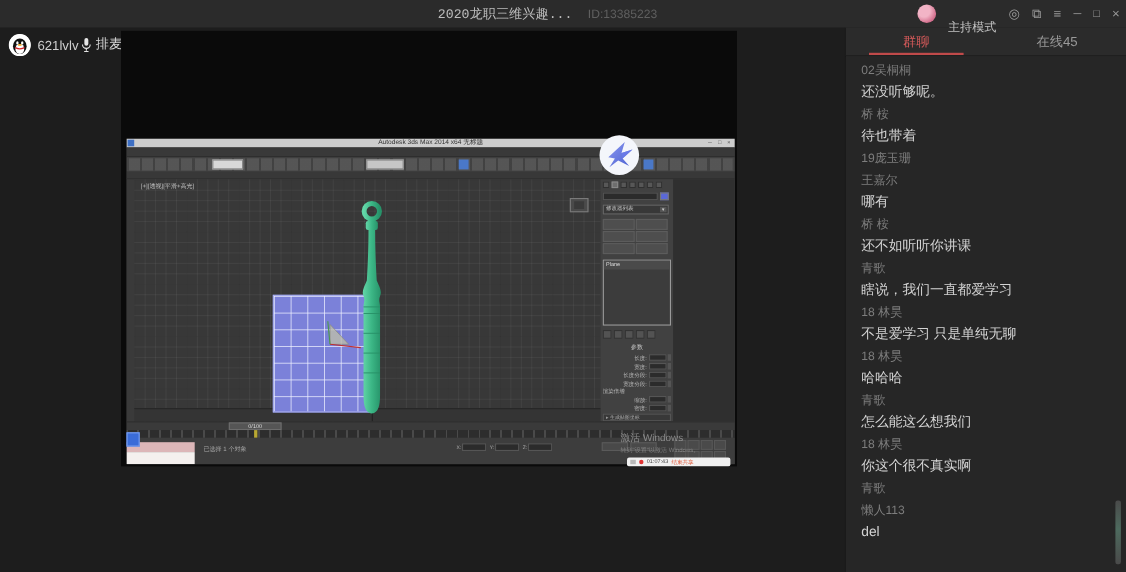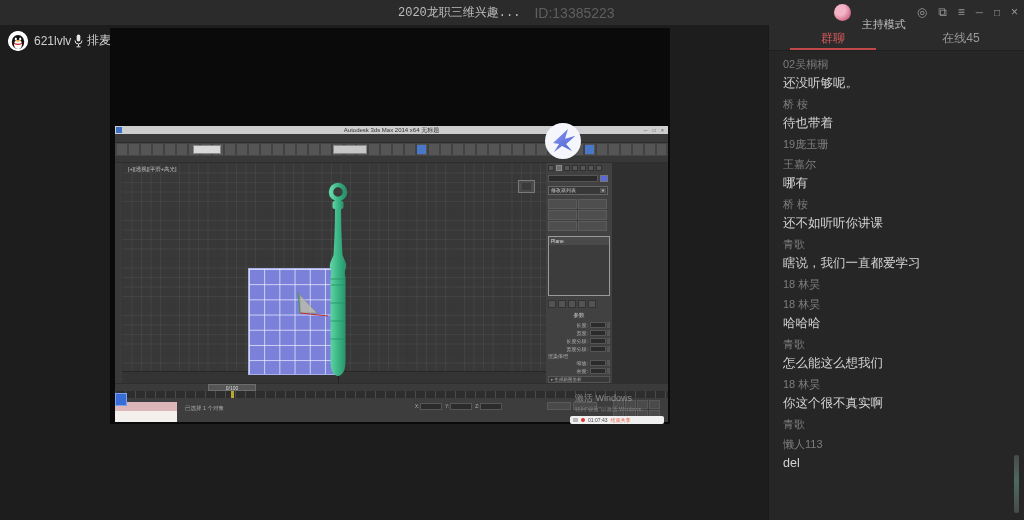--- a/index.html
+++ b/index.html
@@ -3,21 +3,21 @@
 <meta charset="utf-8">
 <style>
   * { margin:0; padding:0; box-sizing:border-box; }
   html,body { width:1024px; height:520px; overflow:hidden; background:#1d1d1d;
     font-family:"Liberation Sans","DejaVu Sans",sans-serif; }
 
   
   #titlebar { position:absolute; left:0; top:0; width:1024px; height:25px; background:#2b2b2b; z-index:50; }
   #title-group { position:absolute; left:398px; top:0; height:25px; display:flex; align-items:center; gap:14px; }
   #room-title { font-size:12px; color:#bdbdbd; white-space:nowrap;font-family:Liberation Mono, monospace; }
-  #room-id { font-size:14px; color:#5f5f5f; white-space:nowrap; }
+  #room-id { font-size:11px; color:#5f5f5f; white-space:nowrap; }
   #tb-right { position:absolute; right:6px; top:0; height:25px; display:flex; align-items:center; gap:11px; }
   #host-avatar { width:17px; height:17px; border-radius:50%;
     background:radial-gradient(circle at 35% 35%, #f2b4c6 0 35%, #d4718f 70%, #b44e6e 100%); }
   #host-mode { font-size:11px; color:#c2c2c2; white-space:nowrap;margin-top:23px; }
   .tb-icon { font-size:12px; color:#9b9b9b; line-height:25px; cursor:default; }
   .tb-icon.small { font-size:10px; }
 
   
   #left-pane { position:absolute; left:0; top:25px; width:768px; height:495px; background:#1d1d1d; }
   #viewer-chip { position:absolute; left:8px; top:6px; display:flex; align-items:center; gap:6px; }
@@ -112,21 +112,21 @@
   .coord { display:flex; align-items:center; gap:1px; }
   .coord i { font-style:normal; font-size:4.5px; color:#b0b0b0; }
   .coord b { width:22px; height:7px; background:#2b2b2b; border:1px solid #555; display:block; }
   #anim-btns { position:absolute; left:432px; top:4px; display:flex; gap:2px; }
   #anim-btns span { width:24px; height:8px; background:#494949; border:1px solid #5a5a5a; display:block; }
   #nav-cluster { position:absolute; left:498px; top:2px; width:52px; display:flex; flex-wrap:wrap; gap:1px; }
   #nav-cluster span { width:11px; height:9px; background:#4a4a4a; border:1px solid #575757; display:block; }
 
   
   #blue-square { position:absolute; left:5px; top:365px; width:12px; height:13px; background:#3a6cd8; border:1px solid #7aa0f0; z-index:8; }
-  #watermark { position:absolute; left:465px; top:364px; z-index:9; }
+  #watermark { position:absolute; left:454px; top:364px; z-index:9; }
   #wm1 { font-size:9px; color:rgba(205,205,205,0.55); }
   #wm2 { font-size:5.5px; color:rgba(185,185,185,0.5); margin-top:1px; }
   #share-pill { position:absolute; left:460px; top:388px; width:94px; height:8px; background:#f0f0f0; border-radius:2px;
     display:flex; align-items:center; gap:3px; padding:0 3px; z-index:10; }
   #share-pill .pill-icon { width:5px; height:4px; background:#b8b8b8; }
   #share-pill .rec-dot { width:4px; height:4px; border-radius:50%; background:#e03434; }
   #share-time { font-size:5px; color:#444; }
   #share-stop { font-size:5px; color:#e05838; }
 
   
@@ -449,20 +449,21 @@
         <div class="msg-text">还不如听听你讲课</div>
       </div>
 
       <div class="msg">
         <div class="msg-user">青歌</div>
         <div class="msg-text">瞎说，我们一直都爱学习</div>
       </div>
 
       <div class="msg">
         <div class="msg-user">18 林昊</div>
+        <div class="msg-text">不是爱学习 只是单纯无聊</div>
       </div>
 
       <div class="msg">
         <div class="msg-user">18 林昊</div>
         <div class="msg-text">哈哈哈</div>
       </div>
 
       <div class="msg">
         <div class="msg-user">青歌</div>
         <div class="msg-text">怎么能这么想我们</div>

